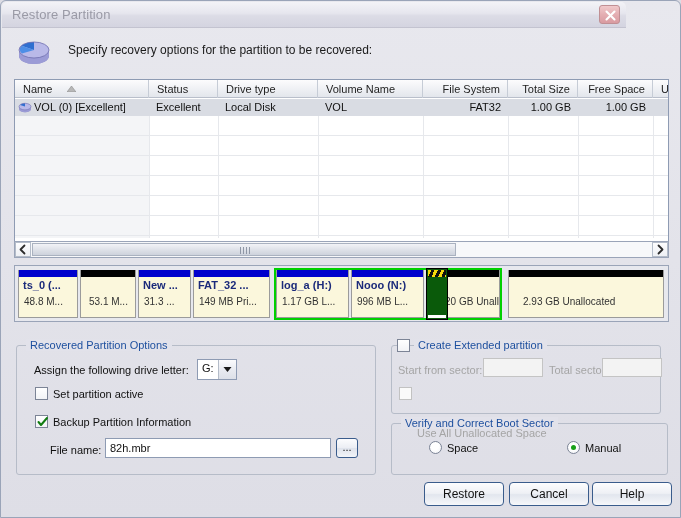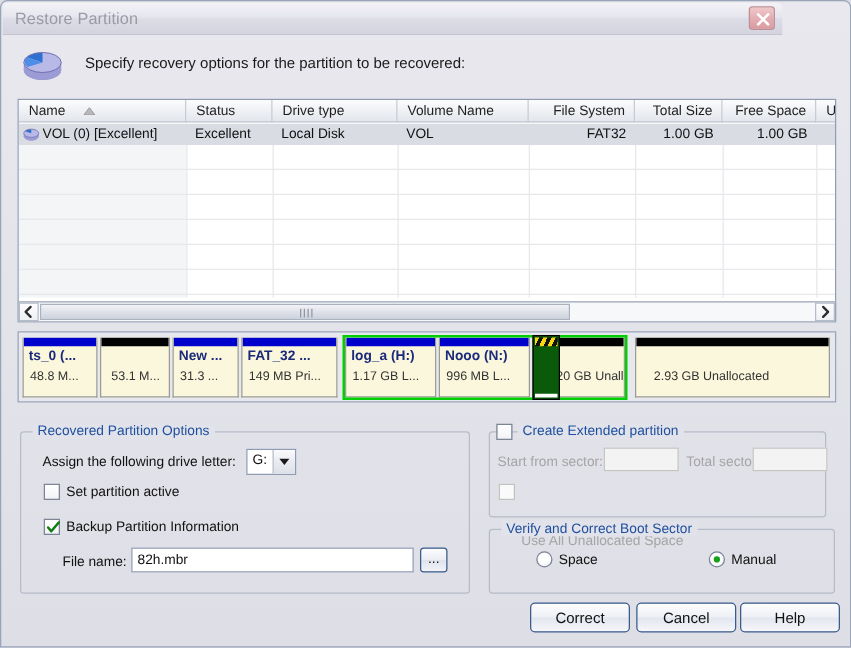--- a/index.html
+++ b/index.html
@@ -477,17 +477,17 @@
   </div>
 
   <div class="radio" style="left:428px; top:440px;"></div>
   <div class="lbl-static" style="left:446px; top:441px;">Space</div>
 
   <div class="radio" style="left:566px; top:440px;">
     <span class="dot"></span>
   </div>
   <div class="lbl-static" style="left:584px; top:441px;">Manual</div>
 
-  <div class="btn" id="btn-restore">Correct</div>
+  <div class="btn" id="btn-restore">Restore</div>
   <div class="btn" id="btn-cancel">Cancel</div>
   <div class="btn" id="btn-help">Help</div>
 
 </div>
 
 </body></html>

